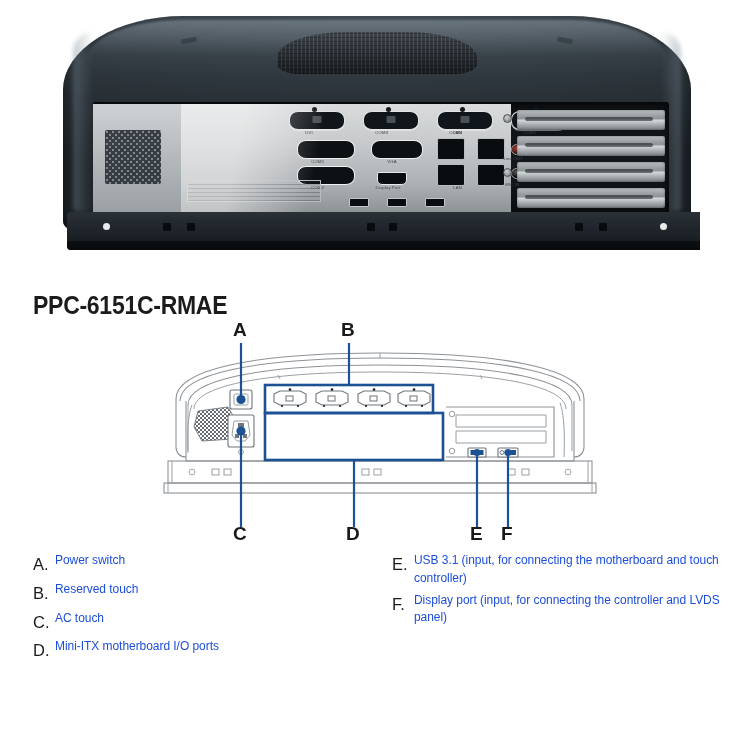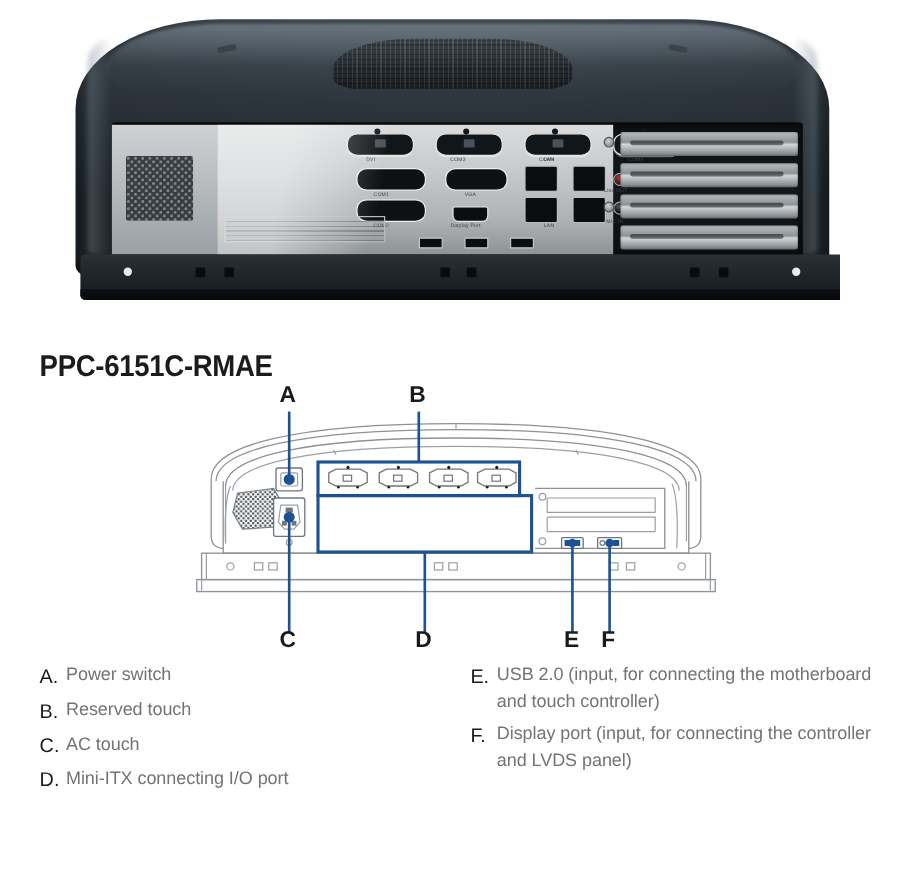--- a/index.html
+++ b/index.html
@@ -337,22 +337,22 @@
   }
   .legend-key {
     flex: 0 0 auto;
     width: 22px;
     font-size: 16.5px;
     color: #1a1a1a;
     line-height: 1.47;
   }
   .legend-text {
     flex: 1 1 auto;
-    font-size: 15px;
-    color: #737373;
+    font-size: 12px;
+    color: #1d4ed8;
     line-height: 1.47;
     letter-spacing: -0.05px;
   }
 </style>
 </head>
 <body>
 
 <div class="photo-wrap">
   <div class="photo-stage">
 
@@ -604,28 +604,28 @@
     <div class="legend-item">
       <div class="legend-key">B.</div>
       <div class="legend-text">Reserved touch</div>
     </div>
     <div class="legend-item">
       <div class="legend-key">C.</div>
       <div class="legend-text">AC touch</div>
     </div>
     <div class="legend-item">
       <div class="legend-key">D.</div>
-      <div class="legend-text">Mini-ITX connecting I/O port</div>
+      <div class="legend-text">Mini-ITX motherboard I/O ports</div>
     </div>
   </div>
 
   <div class="legend-col right">
     <div class="legend-item">
       <div class="legend-key">E.</div>
-      <div class="legend-text">USB 2.0 (input, for connecting the motherboard and touch controller)</div>
+      <div class="legend-text">USB 3.1 (input, for connecting the motherboard and touch controller)</div>
     </div>
     <div class="legend-item">
       <div class="legend-key">F.</div>
       <div class="legend-text">Display port (input, for connecting the controller and LVDS panel)</div>
     </div>
   </div>
 
 </div>
 
 </body></html>

